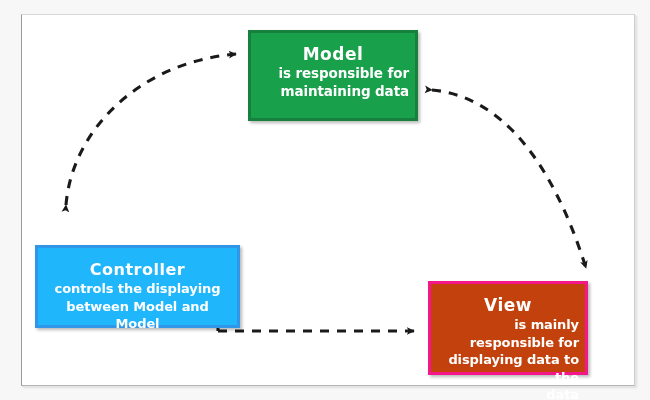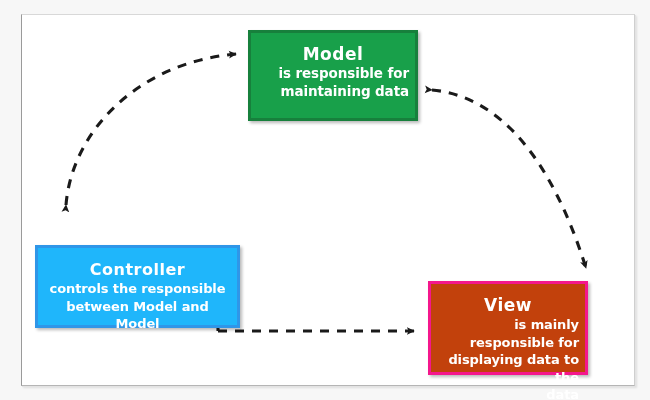--- a/index.html
+++ b/index.html
@@ -124,21 +124,21 @@
   </svg>
 
   <div class="node" id="node-model">
     <div class="title">Model</div>
     <div class="body">is responsible for</div>
     <div class="body">maintaining data</div>
   </div>
 
   <div class="node" id="node-controller">
     <div class="title">Controller</div>
-    <div class="body">controls the responsible</div>
+    <div class="body">controls the displaying</div>
     <div class="body">between Model and Model</div>
   </div>
 
   <div class="node" id="node-view">
     <div class="title">View</div>
     <div class="body">is mainly responsible for</div>
     <div class="body">displaying data to the</div>
     <div class="body">data</div>
   </div>
 

